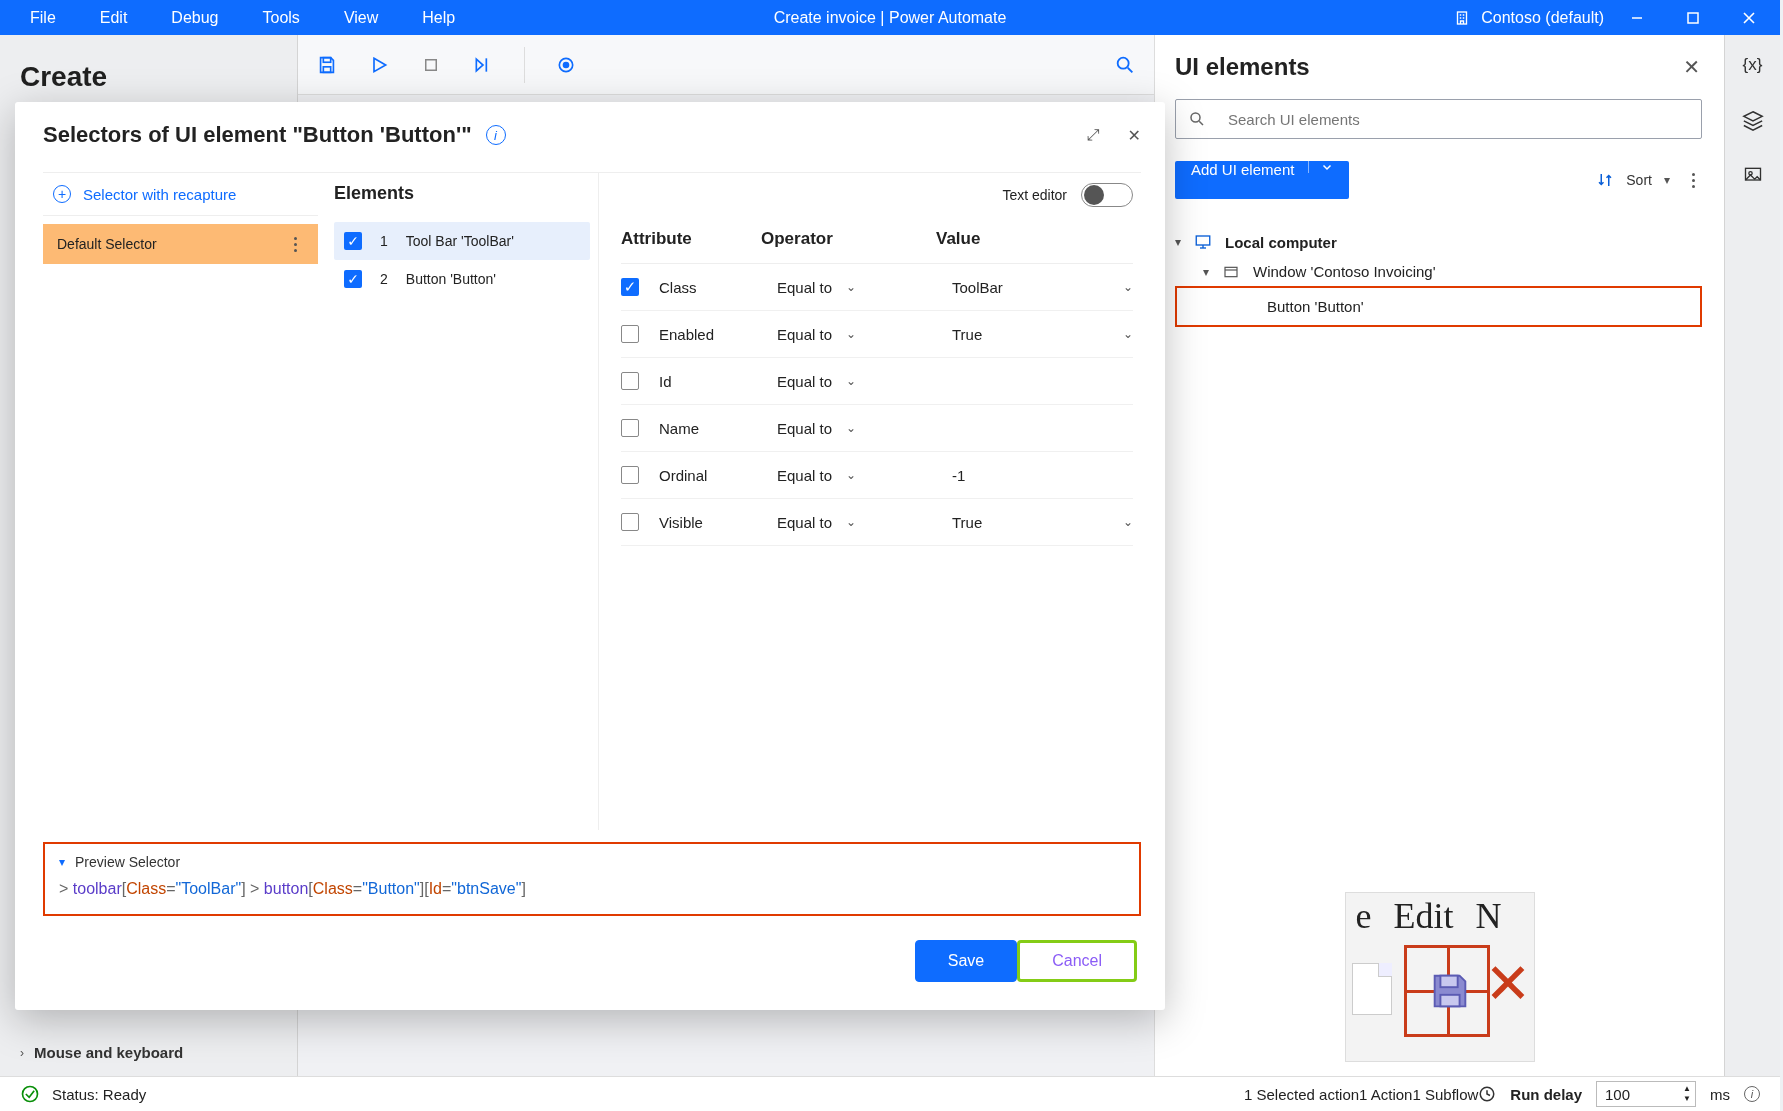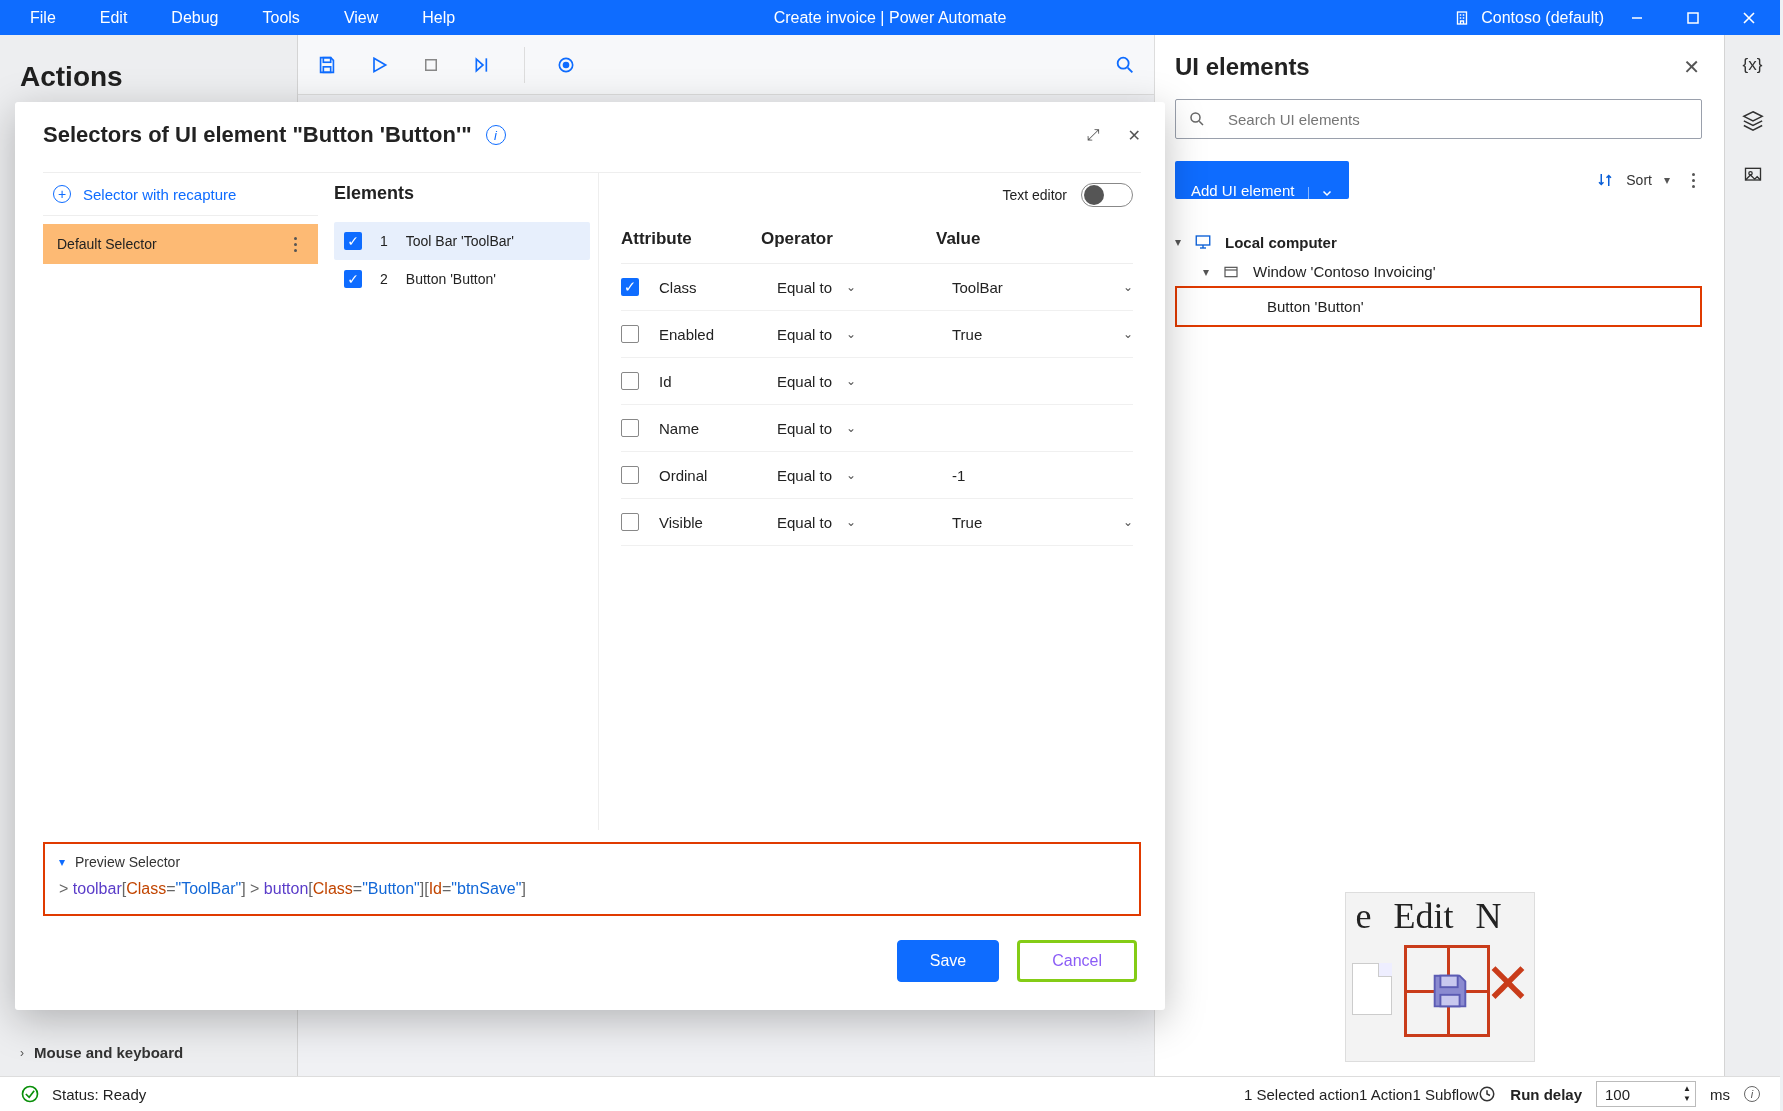--- a/index.html
+++ b/index.html
@@ -93,21 +93,21 @@
     height: 40px;
     display:flex; align-items:center;
     padding: 0 12px;
     gap:12px;
     margin-bottom: 22px;
   }
   .search-box input { border:none; outline:none; width:100%; font-size:15px;margin-left:8px;}
   .row-actions { display:flex; align-items:center; gap:14px; margin-bottom: 28px;}
   .add-btn {
     background:#0e6cff; color:#fff;
-    display:flex; align-items:flex-end;
+    display:flex; align-items:flex-start;
     height:38px; padding:0 16px;
     border-radius:2px; font-size:15px; cursor:pointer;
   }
   .add-btn .split { border-left:1px solid rgba(255,255,255,0.5); margin-left:14px; padding-left:12px;}
   .sort-btn { margin-left:auto; display:flex; align-items:center; gap:12px; color:#333; cursor:pointer;}
   .dots-v { width:18px;display:flex;flex-direction:column;align-items:center;gap:3px;}
   .dots-v span{width:3px;height:3px;background:#555;border-radius:50%;}
 
   .tree { font-size:15px; }
   .tree-row { display:flex; align-items:center; gap:12px; padding:6px 0; }
@@ -197,21 +197,21 @@
 
   .preview-block{
     margin:12px 24px 0 28px;
     border:2px solid #e03a00;
     padding:10px 14px 16px;
   }
   .preview-hdr{display:flex;align-items:center;gap:10px;color:#333;margin-bottom:10px;}
   .selector-code{font-size:16px;}
   .sc-grey{color:#666;} .sc-purple{color:#5a3cc9;} .sc-orange{color:#c24500;} .sc-blue{color:#1167d7;}
   .modal-footer{
-    display:flex;justify-content:flex-end;gap:18px;
+    display:flex;justify-content:flex-end;
     padding:24px 28px 28px;
   }
   .btn{height:42px;padding:0 32px;border-radius:4px;font-size:16px;display:flex;align-items:center;justify-content:center;cursor:pointer;}
   .btn.primary{background:#0e6cff;color:#fff;border:1px solid #0e6cff;}
   .btn.secondary{background:#fff;border:3px solid #84cc16;color:#8b5cf6;}
 
   .kbd-item{position:absolute;bottom:50px;left:20px;display:flex;align-items:center;gap:10px;font-size:15px;color:#333;}
 
   svg{display:block;}
 </style>
@@ -253,21 +253,21 @@
             <path d="M2 2 L12 12 M12 2 L2 12" stroke="#fff" stroke-width="1.6"></path>
           </svg>
       </div>
     </div>
   </div>
 
   <div class="workspace">
     <div class="dim-overlay"></div>
 
     <div class="actions-panel">
-      <h1>Actions</h1>
+      <h1>Create</h1>
     </div>
 
     <div class="center-panel">
       <div class="toolbar-row">
         <span class="tool-icon">
           <svg width="22" height="22" viewBox="0 0 24 24" fill="none" stroke="#0e6cff" stroke-width="1.8">
               <path d="M5 4h11l3 3v13H5z"></path>
               <rect x="8" y="4" width="8" height="5"></rect>
               <rect x="8" y="14" width="8" height="6"></rect>
             </svg>

